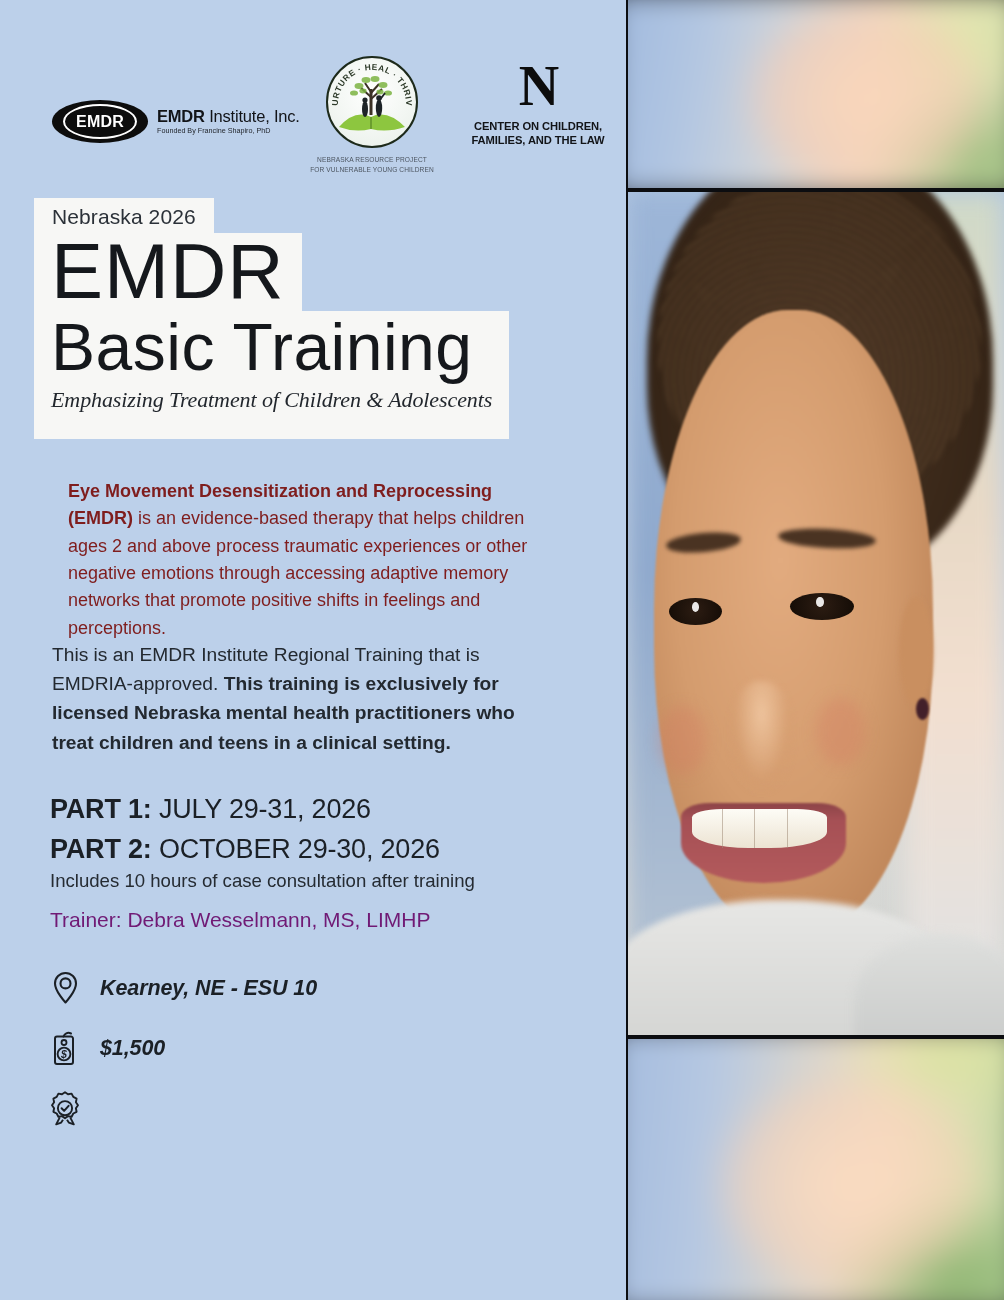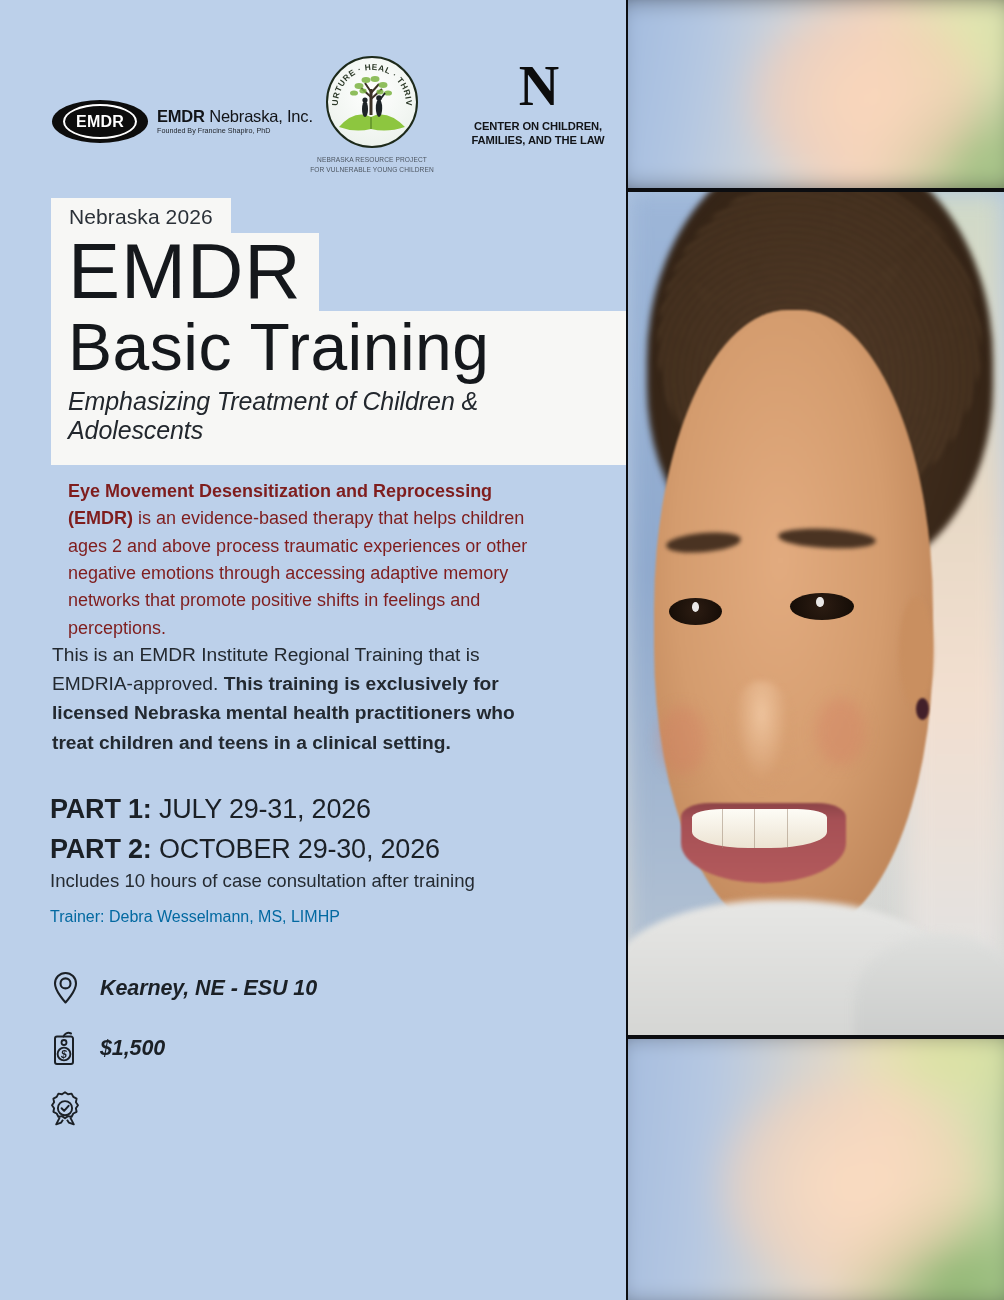--- a/index.html
+++ b/index.html
@@ -102,40 +102,40 @@
   .tree-arc{position:absolute;left:0;top:0;width:100%;height:100%;}
   .tree-svg{position:absolute;left:50%;top:50%;transform:translate(-50%,-50%);}
   .tree-cap{font-size:6.6px;color:#4c5560;line-height:1.45;margin-top:7px;letter-spacing:.1px;}
 
   .logo-n{position:absolute;left:424px;top:4px;width:136px;text-align:center;}
   .n-glyph{font-size:56px;font-weight:bold;color:#0c0c0c;line-height:.95;letter-spacing:-2px;
      font-family:"Liberation Serif", serif;}
   .n-cap{font-size:11.2px;font-weight:bold;color:#121418;line-height:1.25;margin-top:6px;letter-spacing:-.1px;}
 
   
-  .title-wrap{position:absolute;left:51px;top:198px;}
+  .title-wrap{position:absolute;left:34px;top:198px;}
   .tb{background:#f7f7f5;display:inline-block;}
   .kicker{padding:7px 18px 5px 18px;font-size:21px;color:#2b3138;letter-spacing:.1px;}
   .t-emdr{padding:0 17px 2px 17px;font-size:78px;line-height:.98;font-weight:300;color:#15181c;letter-spacing:1px;margin-top:-1px;}
   .t-basic{padding:2px 17px 0 17px;font-size:66px;line-height:1.05;font-weight:300;color:#15181c;letter-spacing:.5px;}
-  .t-sub{padding:4px 17px 20px 17px;font-size:25px;font-style:italic;color:#22272d;letter-spacing:-.1px;}
+  .t-sub{padding:4px 17px 26px 17px;font-size:22px;font-style:italic;color:#22272d;letter-spacing:-.1px;font-family:Liberation Serif, serif;}
   .row-basic{display:block;}
 
   
   .body1{position:absolute;left:68px;top:478px;width:478px;font-size:18px;line-height:1.52;color:#7f1d1d;}
   .body1 b{font-weight:bold;}
   .body2{position:absolute;left:52px;top:640px;width:478px;font-size:19.2px;line-height:1.52;color:#232930;}
   .body2 b{font-weight:bold;}
 
   
   .dates{position:absolute;left:50px;top:790px;width:520px;}
   .part{font-size:27px;line-height:1.48;color:#1b2026;letter-spacing:-.2px;}
   .part b{font-weight:bold;}
   .incl{font-size:18.6px;color:#252b32;}
-  .trainer{font-size:16px;color:#0369a1;margin-top:16px;}
+  .trainer{font-size:21px;color:#701a75;margin-top:16px;}
 
   
   .facts{position:absolute;left:46px;top:958px;width:520px;}
   .fact{display:flex;align-items:center;gap:16px;height:60px;font-style:italic;}
   .fact-ico{width:38px;height:40px;flex:none;display:flex;align-items:center;justify-content:center;}
   .fact-txt{font-size:21.5px;font-weight:bold;color:#1b2026;letter-spacing:-.1px;}
 
   
   .cta{position:absolute;left:42px;top:1155px;}
   .cta1{background:#f7f7f5;display:inline-block;padding:8px 16px 7px 16px;
@@ -191,21 +191,21 @@
 
   <div class="left">
 
     <div class="logos">
 
       <div class="logo-emdr">
         <div class="emdr-oval">
           <div class="emdr-oval-in">EMDR</div>
         </div>
         <div class="emdr-words">
-          <div class="emdr-t1"><span>EMDR</span><span class="thin"> Nebraska, Inc.</span></div>
+          <div class="emdr-t1"><span>EMDR</span><span class="thin"> Institute, Inc.</span></div>
           <div class="emdr-t2">Founded By Francine Shapiro, PhD</div>
         </div>
       </div>
 
       <div class="logo-tree">
         <div class="tree-circle">
           <svg class="tree-arc" viewBox="0 0 88 88">
             <defs>
                 <path id="arcp" d="M 10,46 A 34,34 0 0 1 78,46"></path>
               </defs>

